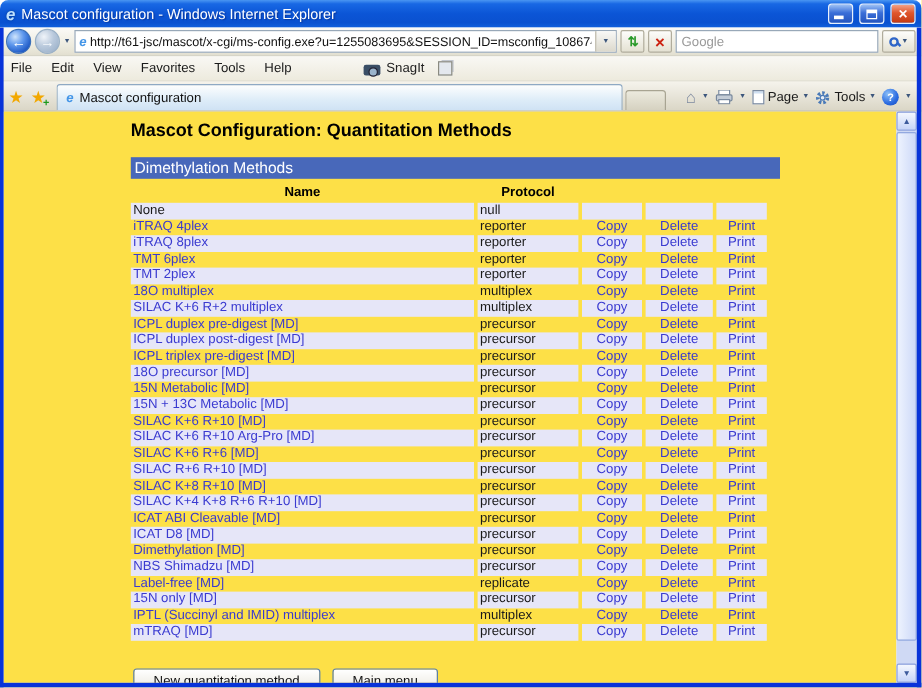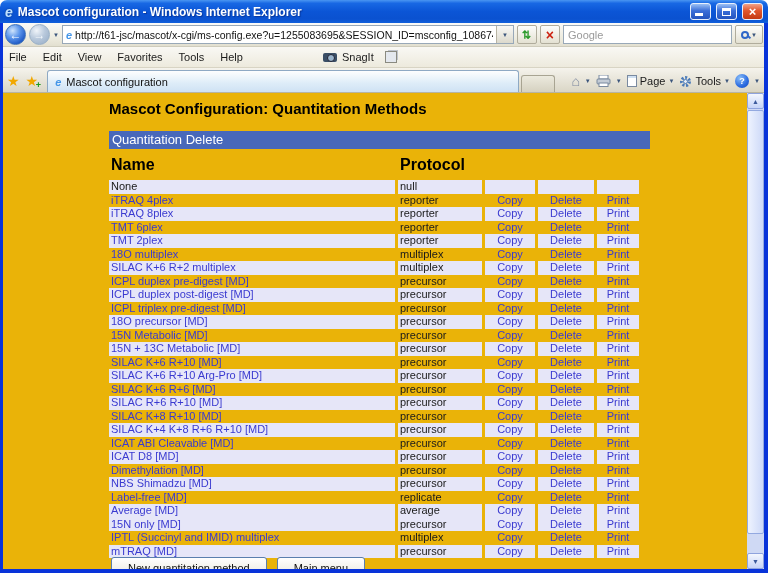--- a/index.html
+++ b/index.html
@@ -11,21 +11,21 @@
   *{box-sizing:border-box;margin:0;padding:0}
   html,body{width:768px;height:573px;overflow:hidden}
   body{font-family:"Liberation Sans",sans-serif;background:#fff;position:relative}
 
   
   #titlebar{position:absolute;top:0;left:0;width:768px;height:23px;
     background:linear-gradient(180deg,#4a96f2 0%,#1868e4 14%,#0b55d6 50%,#0a51d0 82%,#1160dc 100%);
     border-radius:7px 7px 0 0;display:flex;align-items:center;padding:0 5px;gap:5px}
   .ie-logo{font-style:italic;font-weight:bold;color:#bfe0ff;font-size:14px;line-height:14px;
     text-shadow:0 0 2px #063a8c}
-  #title-text{color:#fff;font-weight:bold;font-size:12px;flex:1;
+  #title-text{color:#fff;font-weight:normal;font-size:12px;flex:1;
     text-shadow:1px 1px 1px #08369c;white-space:nowrap;overflow:hidden}
   .win-btn{width:21px;height:17px;border-radius:3px;border:1px solid #e8f0fc;
     display:flex;align-items:center;justify-content:center;position:relative}
   .wb-blue{background:linear-gradient(180deg,#9cc0f4,#3a6ed8 45%,#2454be)}
   .wb-red{background:linear-gradient(180deg,#f2a287,#e0562c 45%,#c43a12)}
   .g-min{position:absolute;left:4px;bottom:3px;width:8px;height:3px;background:#fff}
   .g-max{width:9px;height:8px;border:1px solid #fff;border-top:3px solid #fff}
   .g-close{color:#fff;font-weight:bold;font-size:13px;line-height:13px}
 
   
@@ -58,21 +58,21 @@
     background:linear-gradient(#fdfdfb,#e4e1d2);border:1px solid #b0ac9c;border-radius:2px}
   .mag{width:8px;height:8px;border:2px solid #2f66c8;border-radius:50%;position:relative}
   .mag::after{content:"";position:absolute;width:4px;height:2px;background:#2f66c8;
     right:-4px;bottom:-1px;transform:rotate(45deg)}
 
   
   #menubar{position:absolute;top:47px;left:0;width:768px;height:21px;
     background:linear-gradient(#f9f8f4,#edeadd);display:flex;align-items:center;
     padding-left:1px;border-bottom:1px solid #d8d4c4}
   .menu-item{font-size:11px;color:#1a1a1a;padding:3px 8px;cursor:default}
-  #snagit-group{margin-left:72px;display:flex;align-items:center;gap:5px}
+  #snagit-group{margin-left:52px;display:flex;align-items:flex-end;gap:5px}
   .cam{width:14px;height:9px;background:#3a4e66;border-radius:2px;position:relative}
   .cam::after{content:"";position:absolute;left:4px;top:1.5px;width:6px;height:6px;
     border-radius:50%;background:#9ab4cc;border:1px solid #223}
   #snagit-label{font-size:11px;color:#222}
   .clip-icon{width:12px;height:12px;background:#e4e8ee;border:1px solid #8a8a80;margin-left:6px;
     box-shadow:2px -2px 0 -1px #c0c4cc}
 
   
   #tabbar{position:absolute;top:68px;left:0;width:768px;height:25px;
     background:linear-gradient(#f5f3ec,#dad6c6);display:flex;align-items:flex-end;
@@ -95,28 +95,28 @@
   .page-ic{width:10px;height:12px;background:#fff;border:1px solid #7a8aa0;
     box-shadow:inset 0 2px 0 #cfe0f2}
 
   
   .wborder{position:absolute;background:var(--border);z-index:20}
   #b-left{top:23px;left:0;width:3px;bottom:0}
   #b-right{top:23px;right:0;width:4px;bottom:0}
   #b-bottom{left:0;right:0;bottom:0;height:4px}
 
   
-  #content{position:absolute;top:93px;left:3px;width:744px;height:476px;background:#eab308;
+  #content{position:absolute;top:93px;left:3px;width:744px;height:476px;background:#fde047;
     overflow:hidden;z-index:1}
   #page-heading{position:absolute;top:7px;left:106px;font-size:15px;font-weight:bold;color:#000}
   #section-bar{position:absolute;top:38px;left:106px;width:541px;height:18px;
     background:var(--accent);color:#fff;font-size:13px;padding:1px 0 0 3px}
   #methods-table{position:absolute;top:57px;left:103px;border-collapse:separate;border-spacing:3px 0}
-  #methods-table th{font-size:16px;font-weight:bold;color:#000;text-align:left;
-    height:30px;padding:0 2px;white-space:nowrap}
+  #methods-table th{font-size:11px;font-weight:bold;color:#000;text-align:center;
+    height:19px;padding:0 2px;white-space:nowrap}
   #methods-table td{font-size:11px;line-height:13.5px;height:13.5px;padding:0 2px;
     white-space:nowrap;color:#1a1a1a}
   .c-name{width:286px}
   .c-proto{width:84px}
   .c-act{text-align:center}
   .w-copy{width:50px}.w-del{width:56px}.w-prn{width:42px}
   tr.alt td{background:var(--altrow)}
   #methods-table a{color:var(--link);text-decoration:none;cursor:pointer}
   #btn-row{position:absolute;top:464px;left:108px;display:flex;gap:10px}
   .xp-btn{height:21px;padding:2px 16px;font-family:"Liberation Sans",sans-serif;font-size:11px;
@@ -227,21 +227,21 @@
     </span>
     <span class="cmd">
         <span class="help-circle">?</span>
       </span>
     <span class="caret">▼</span>
   </div>
 </div>
 
 <div id="content">
   <div id="page-heading">Mascot Configuration: Quantitation Methods</div>
-  <div id="section-bar">Quantitation Delete</div>
+  <div id="section-bar">Dimethylation Methods</div>
 
   <table id="methods-table">
     <thead>
       <tr>
         <th class="c-name">Name</th>
         <th class="c-proto">Protocol</th>
         <th class="c-act w-copy"></th>
         <th class="c-act w-del"></th>
         <th class="c-act w-prn"></th>
       </tr>
@@ -409,27 +409,20 @@
       <td class="c-act w-prn"><a>Print</a></td>
     </tr>
         <tr>
       <td class="c-name"><a>Label-free [MD]</a></td>
       <td class="c-proto">replicate</td>
       <td class="c-act w-copy"><a>Copy</a></td>
       <td class="c-act w-del"><a>Delete</a></td>
       <td class="c-act w-prn"><a>Print</a></td>
     </tr>
         <tr class="alt">
-      <td class="c-name"><a>Average [MD]</a></td>
-      <td class="c-proto">average</td>
-      <td class="c-act w-copy"><a>Copy</a></td>
-      <td class="c-act w-del"><a>Delete</a></td>
-      <td class="c-act w-prn"><a>Print</a></td>
-    </tr>
-        <tr class="alt">
       <td class="c-name"><a>15N only [MD]</a></td>
       <td class="c-proto">precursor</td>
       <td class="c-act w-copy"><a>Copy</a></td>
       <td class="c-act w-del"><a>Delete</a></td>
       <td class="c-act w-prn"><a>Print</a></td>
     </tr>
         <tr>
       <td class="c-name"><a>IPTL (Succinyl and IMID) multiplex</a></td>
       <td class="c-proto">multiplex</td>
       <td class="c-act w-copy"><a>Copy</a></td>

